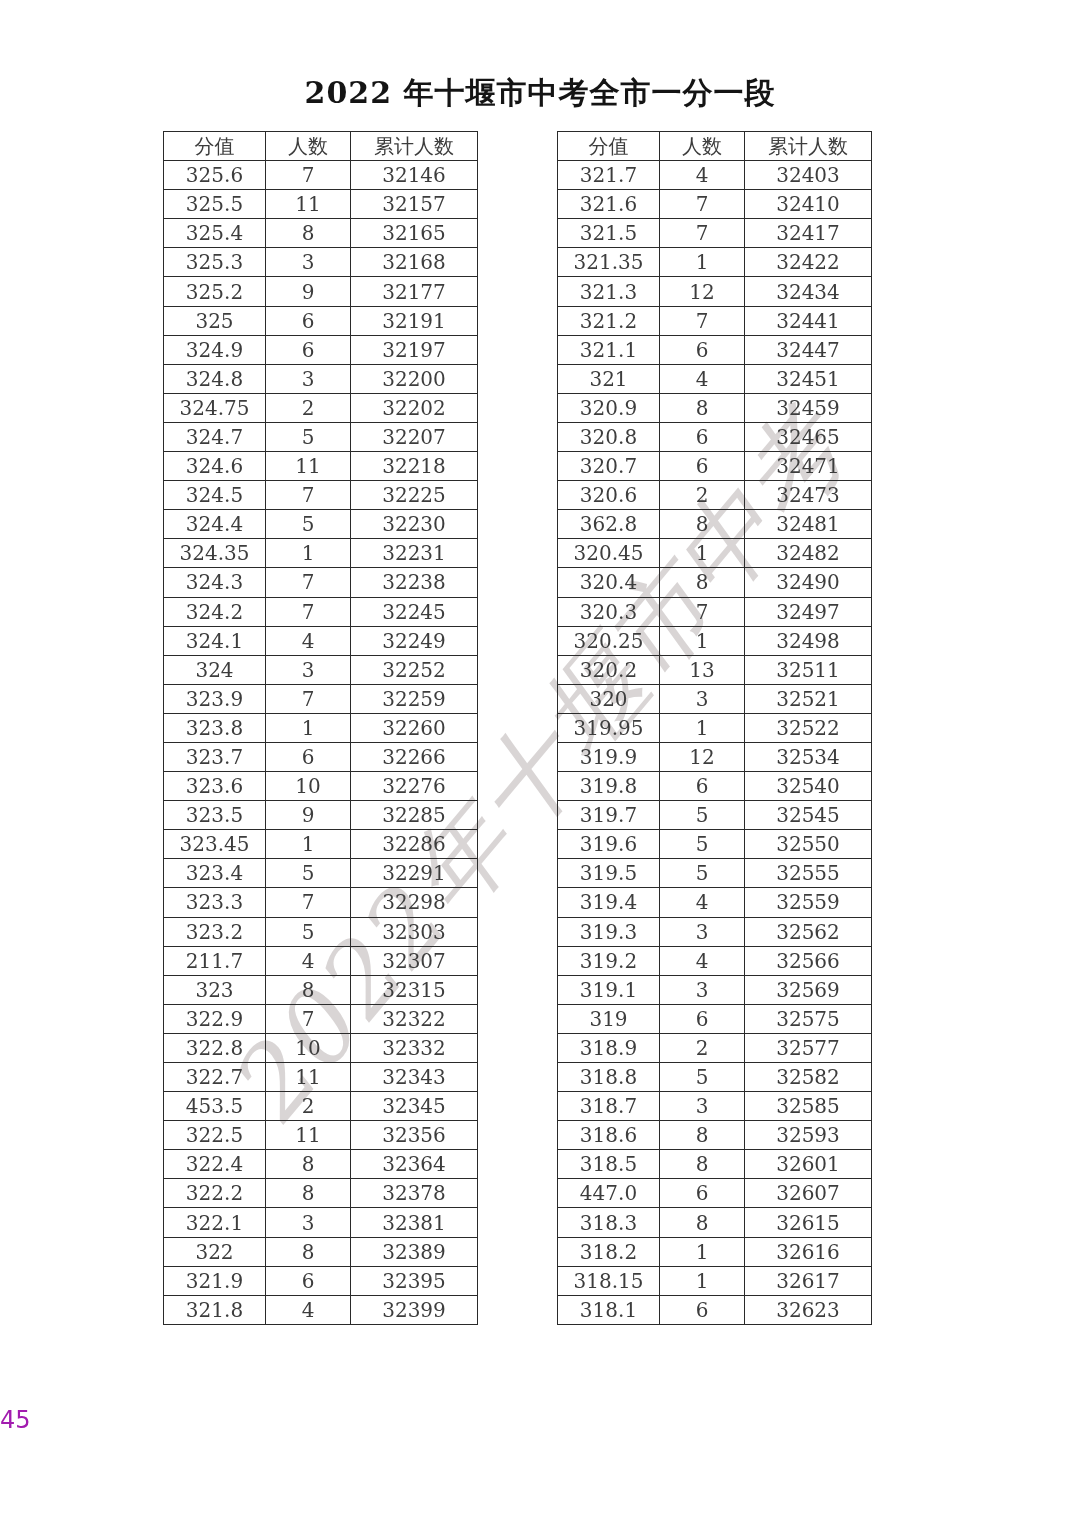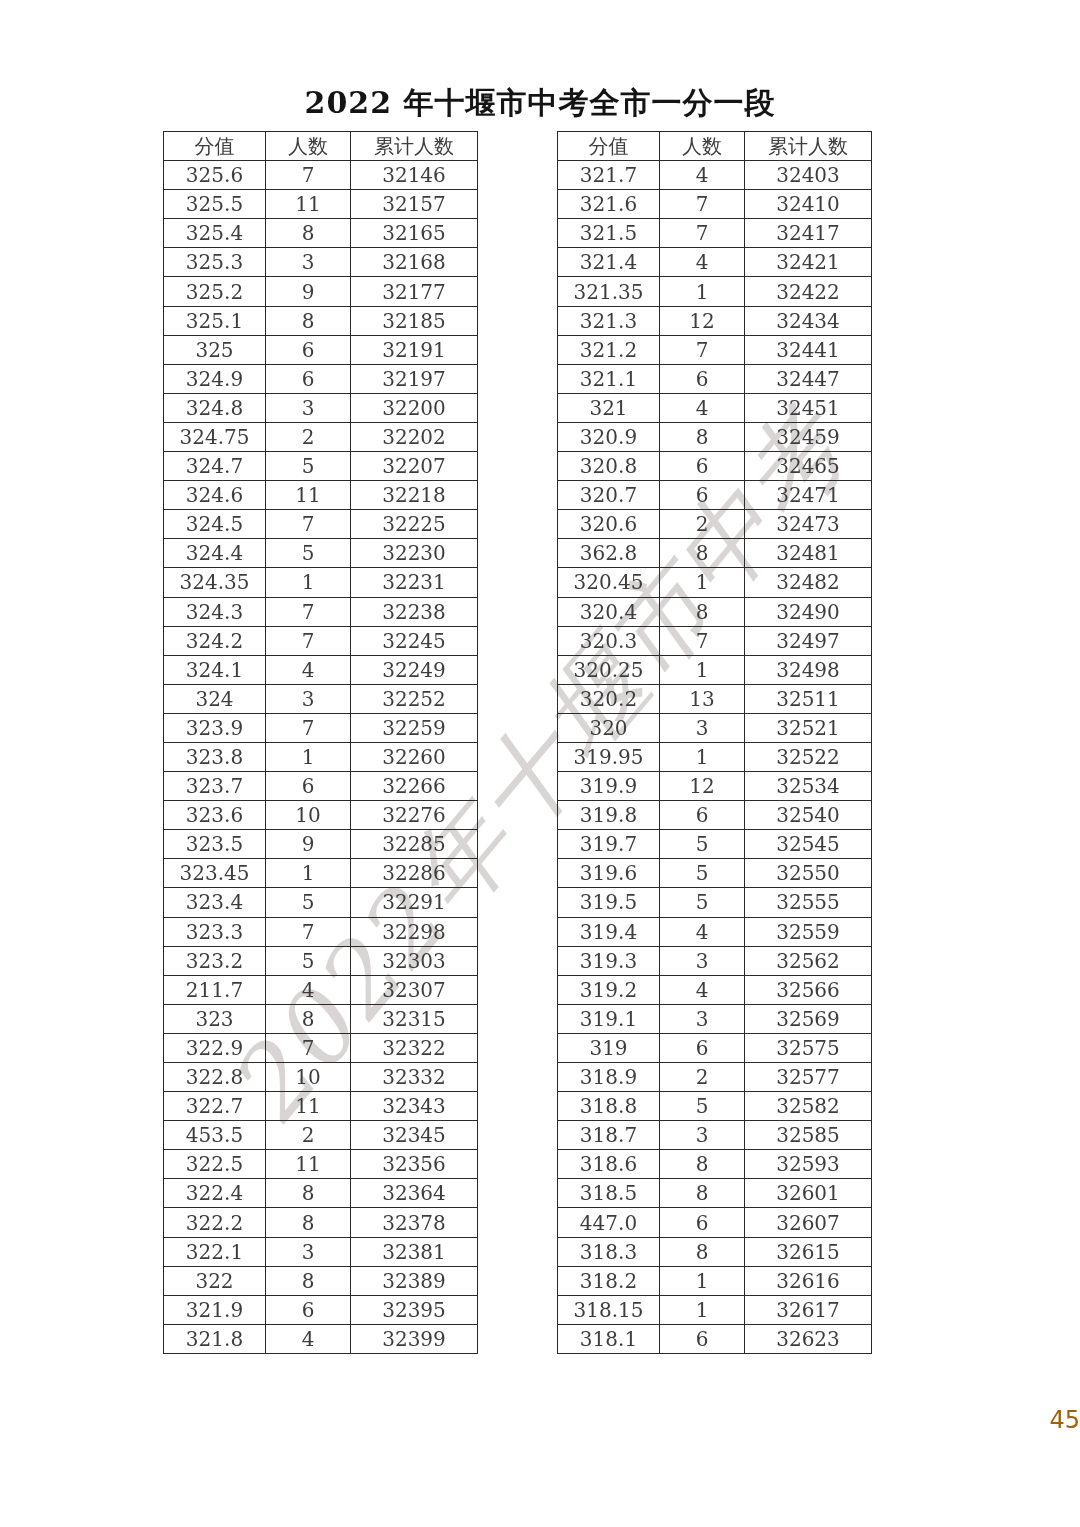--- a/index.html
+++ b/index.html
@@ -5,21 +5,21 @@
   html,body{margin:0;padding:0;}
   body{
     width:1080px;height:1527px;
     background:#ffffff;
     position:relative;
     font-family:"DejaVu Serif","Liberation Serif",serif;
     overflow:hidden;
   }
   .page{position:absolute;inset:0;}
   .doc-title{
-    position:absolute;left:0;top:83px;width:1080px;
+    position:absolute;left:0;top:73px;width:1080px;
     text-align:center;
     font-size:30px;font-weight:bold;color:#141414;
     letter-spacing:1px;
     z-index:2;
   }
   .watermark{
     position:absolute;left:543px;top:765px;
     transform:translate(-50%,-50%) rotate(-50deg);
     font-size:100px;
     color:rgba(186,178,178,0.55);
@@ -48,23 +48,23 @@
     font-size:20px;
     font-weight:normal;
     color:#3d3d3d;
     overflow:hidden;
   }
   table.score-table col.c1{width:102px;}
   table.score-table col.c2{width:85px;}
   table.score-table col.c3{width:127px;}
   .page-number{
     position:absolute;left:0;top:1406px;width:1080px;
-    text-align:right;
+    text-align:left;
     font-family:"DejaVu Sans","Liberation Sans",sans-serif;
-    font-size:24px;color:#a16207;
+    font-size:24px;color:#a21caf;
     z-index:1;
   }
 </style>
 </head>
 <body>
 
 <div class="page">
 
   <div class="doc-title">2022 年十堰市中考全市一分一段</div>
 
@@ -103,25 +103,20 @@
           <td>325.3</td>
           <td>3</td>
           <td>32168</td>
         </tr>
         <tr>
           <td>325.2</td>
           <td>9</td>
           <td>32177</td>
         </tr>
         <tr>
-          <td>325.1</td>
-          <td>8</td>
-          <td>32185</td>
-        </tr>
-        <tr>
           <td>325</td>
           <td>6</td>
           <td>32191</td>
         </tr>
         <tr>
           <td>324.9</td>
           <td>6</td>
           <td>32197</td>
         </tr>
         <tr>
@@ -315,25 +310,20 @@
           <td>321.6</td>
           <td>7</td>
           <td>32410</td>
         </tr>
         <tr>
           <td>321.5</td>
           <td>7</td>
           <td>32417</td>
         </tr>
         <tr>
-          <td>321.4</td>
-          <td>4</td>
-          <td>32421</td>
-        </tr>
-        <tr>
           <td>321.35</td>
           <td>1</td>
           <td>32422</td>
         </tr>
         <tr>
           <td>321.3</td>
           <td>12</td>
           <td>32434</td>
         </tr>
         <tr>

